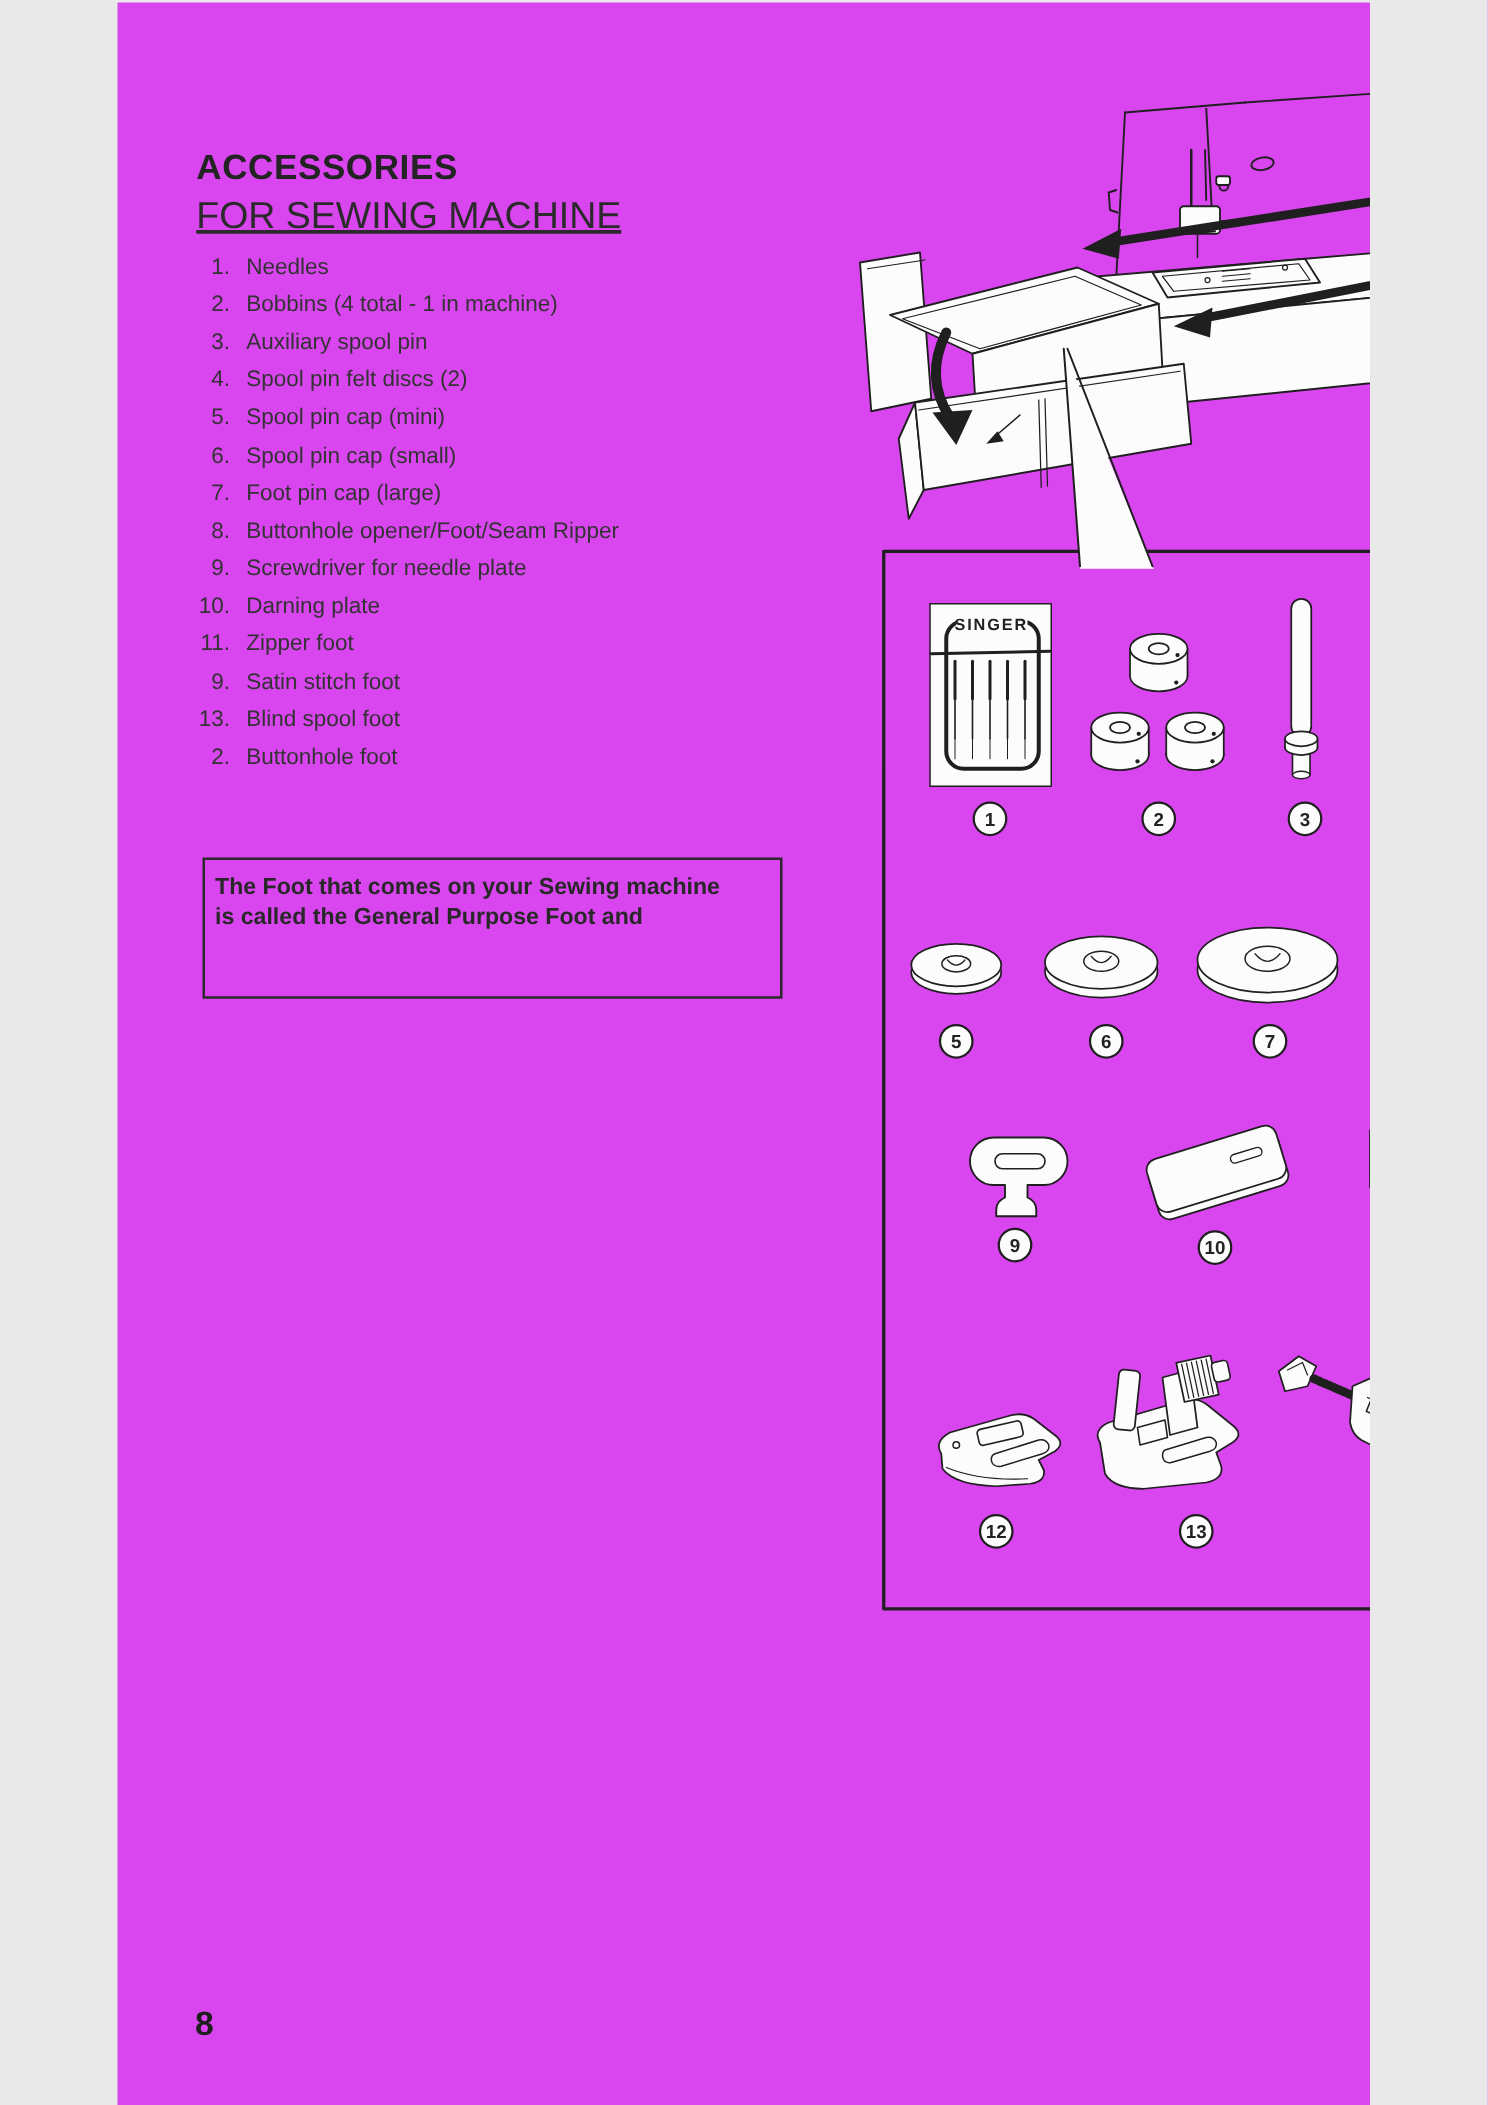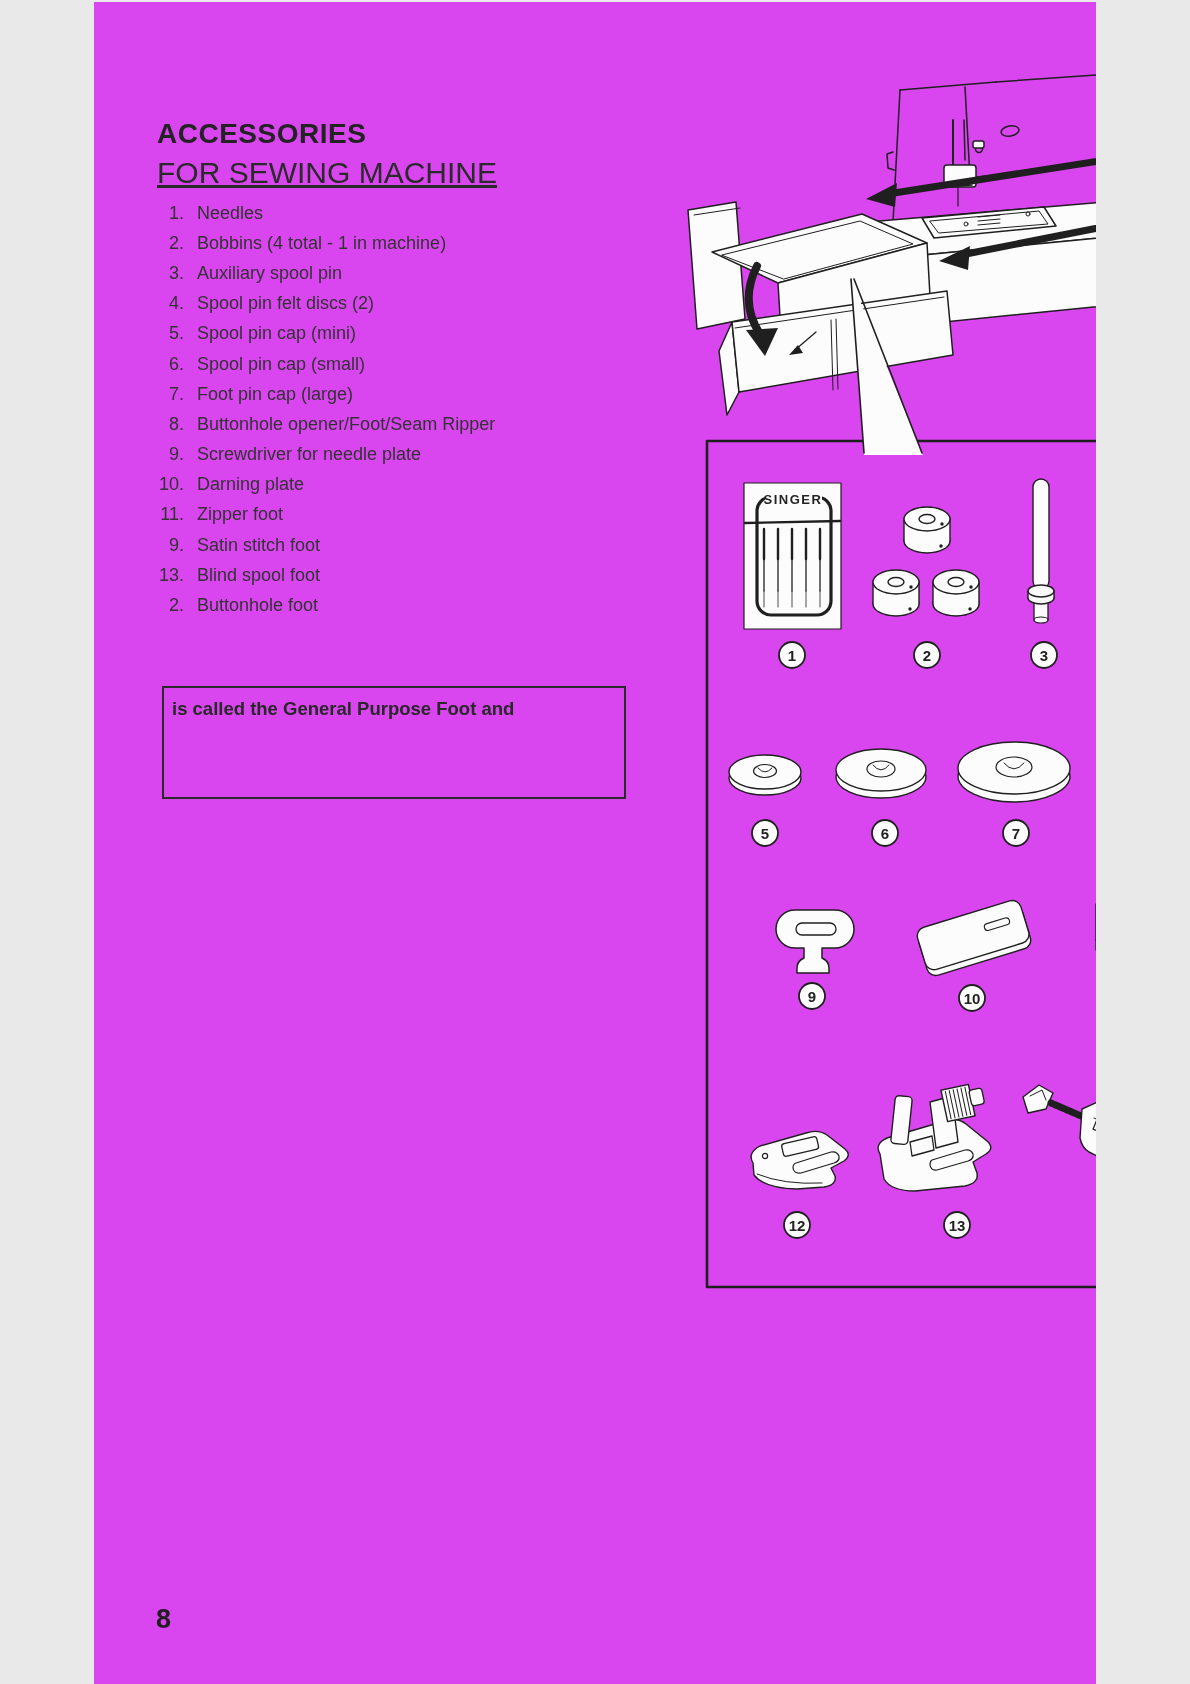--- a/index.html
+++ b/index.html
@@ -87,20 +87,21 @@
         <span class="num">13.</span>
         <span>Blind spool foot</span>
       </li>
     <li>
         <span class="num">2.</span>
         <span>Buttonhole foot</span>
       </li>
   </ol>
 
   <div class="note">
+    <div>The Foot that comes on your Sewing machine</div>
     <div>is called the General Purpose Foot and</div>
   </div>
 
   <svg id="box-svg" width="515" height="854" viewBox="610 436 515 854">
     <g fill="none" stroke="#1f1f1f" stroke-width="1.4" stroke-linecap="round" stroke-linejoin="round">
       <rect x="613" y="439" width="507" height="846" stroke-width="2.6"></rect>
 
       <g>
         <rect x="650" y="481" width="97" height="146" fill="#fcfcfc" stroke-width="1.2"></rect>
         <rect x="663" y="495" width="74" height="118" rx="14" stroke-width="3.2"></rect>

